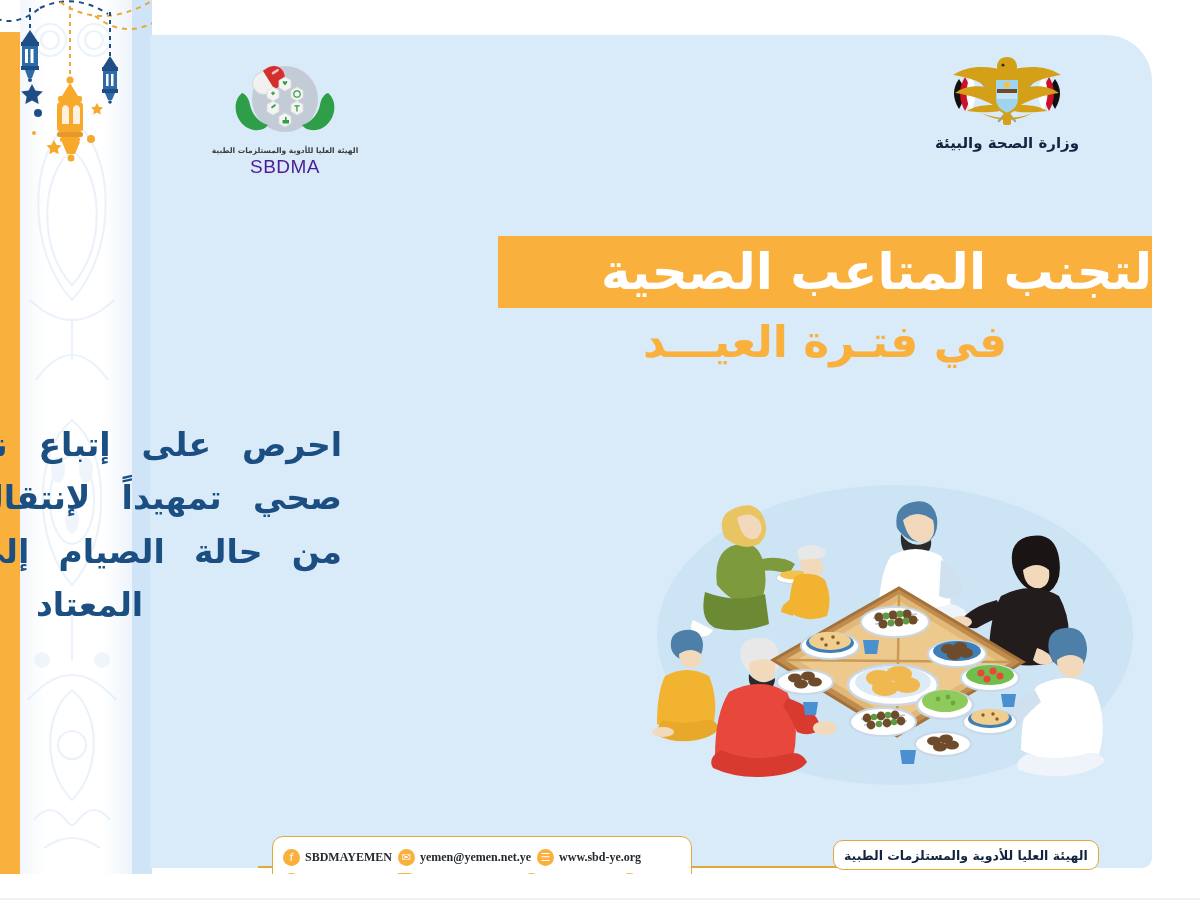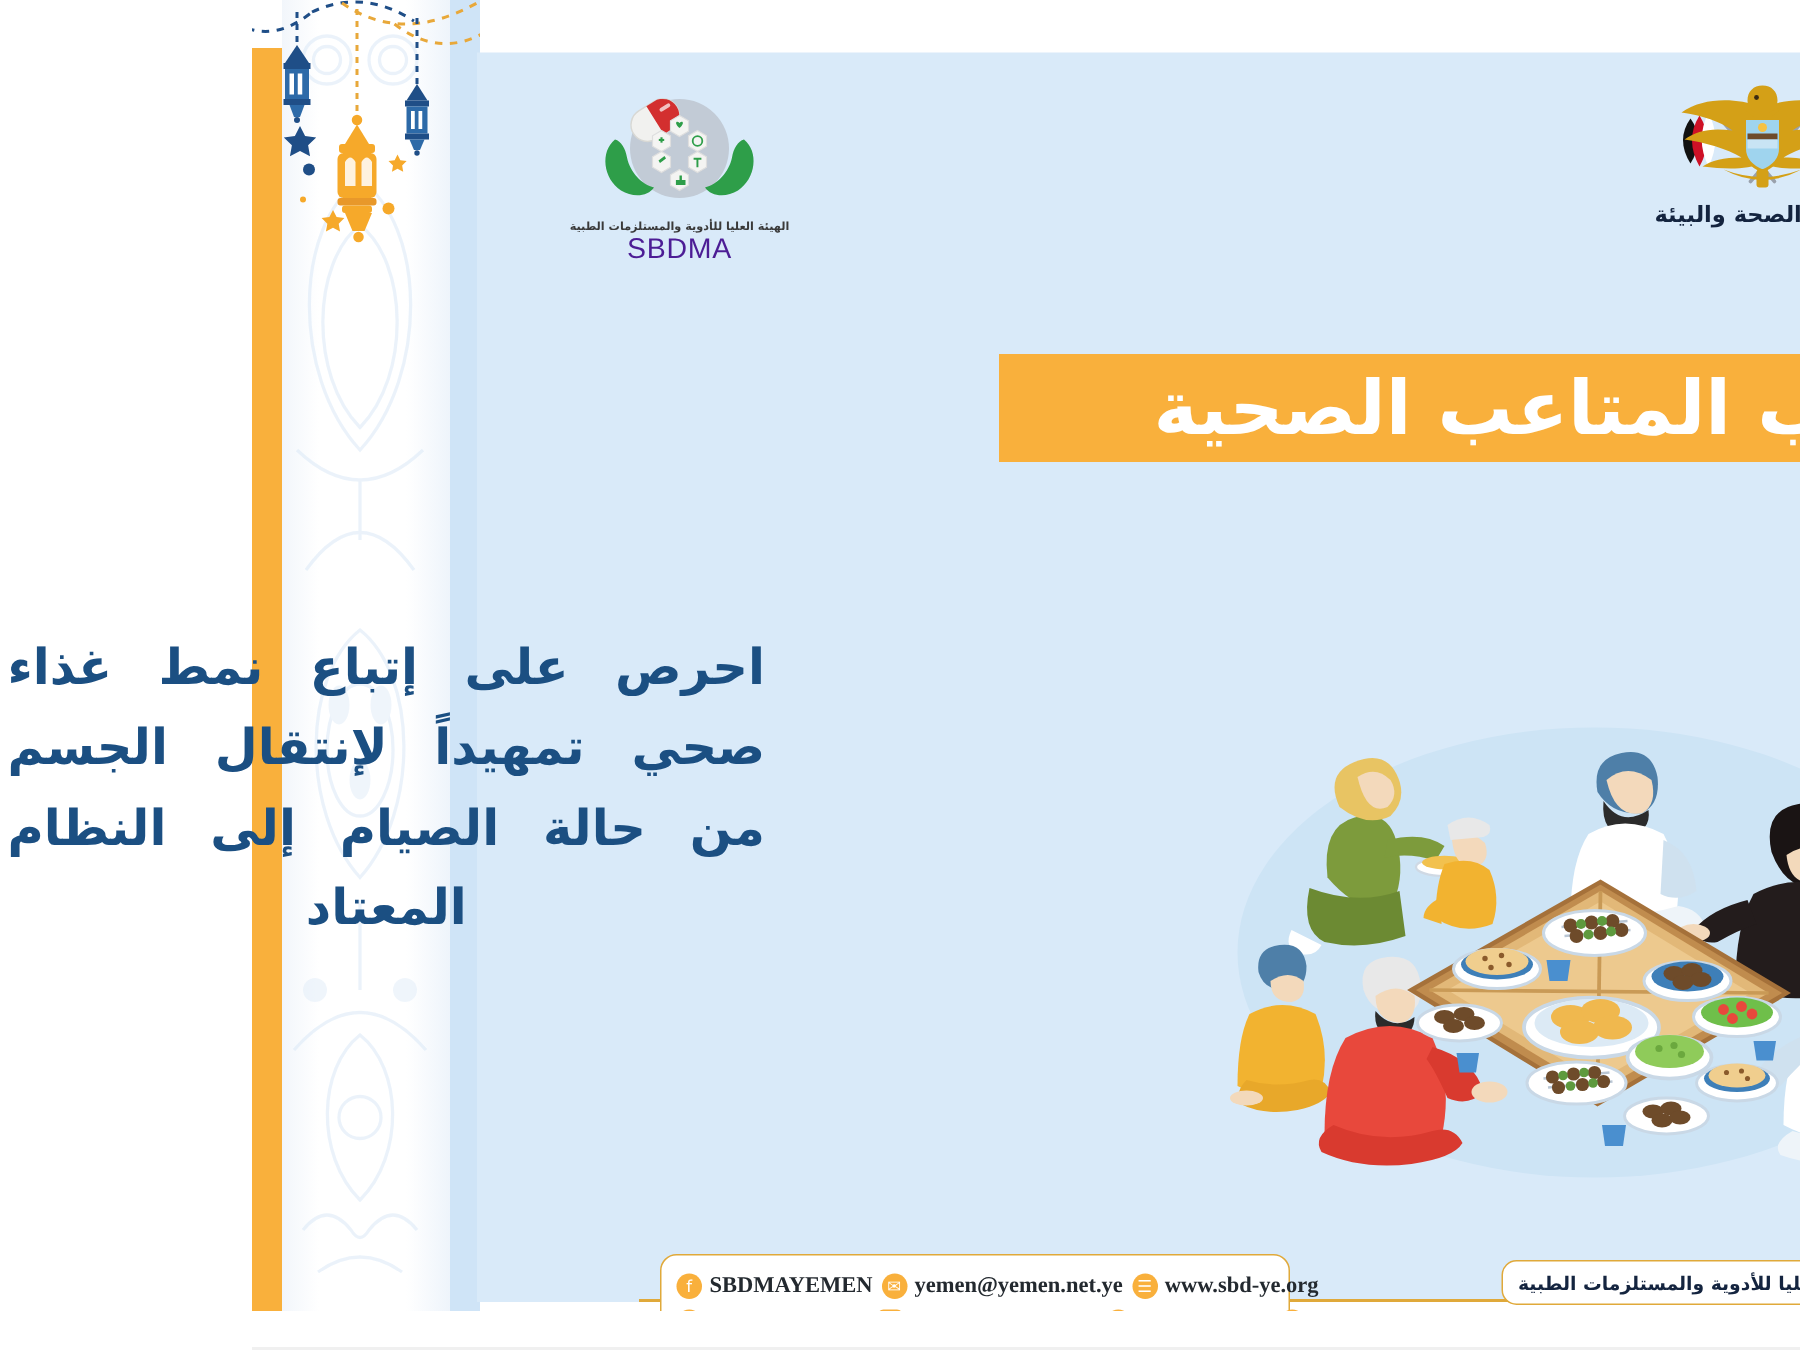--- a/index.html
+++ b/index.html
@@ -8,21 +8,21 @@
   html, body {
     width: 1200px;
     height: 900px;
     background: #ffffff;
     font-family: "DejaVu Sans", "Liberation Sans", sans-serif;
     overflow: hidden;
   }
 
   #poster {
     position: relative;
-    width: 1032px;
+    width: 1200px;
     height: 900px;
     background: #ffffff;
   }
 
   
   .left-band {
     position: absolute;
     left: 0; top: 0;
     width: 152px;
     height: 874px;
@@ -203,21 +203,21 @@
     display: flex;
     align-items: center;
     justify-content: center;
     font-size: 11px;
     flex: 0 0 auto;
     line-height: 1;
   }
   .cicon.round { border-radius: 50%; }
   .ctext {
     font-family: "Liberation Serif", serif;
-    font-size: 15px;
+    font-size: 12px;
     color: #23292f;
     white-space: nowrap;
     font-weight: 700;
   }
 
   
   .org-badge {
     position: absolute;
     left: 833px; top: 840px;
     background: #ffffff;
@@ -421,20 +421,21 @@
 
         <path d="M44 64 q26 10 52 0 q-26 14 -52 0 z" fill="#D4A017"></path>
         <rect x="66" y="64" width="8" height="12" rx="2" fill="#D4A017"></rect>
       </svg>
       <div class="ar">وزارة الصحة والبيئة</div>
     </div>
 
     <div class="headline-bar">
       <span>لتجنب المتاعب الصحية</span>
     </div>
+    <div class="subhead">في فتـرة العيـــد</div>
 
     <div class="body-text">احرص على إتباع نمط غذاء صحي تمهيداً لإنتقال الجسم من حالة الصيام إلى النظام المعتاد</div>
 
     <svg class="illus" viewBox="0 0 500 385">
       <ellipse cx="250" cy="225" rx="238" ry="150" fill="#cde4f5"></ellipse>
 
       <g>
         <path d="M72 175 q-4 -34 18 -40 q22 -6 28 16 q6 22 -2 40 q-20 12 -44 -16 z" fill="#7D9B3C"></path>
         <path d="M60 182 q-6 28 10 36 q26 6 54 -4 l-4 -30 q-28 10 -60 -2 z" fill="#6C8A33"></path>
         <path d="M80 128 q-10 -22 10 -30 q20 -8 28 8 q8 16 -4 28 q-16 8 -34 -6 z" fill="#E8C463"></path>

